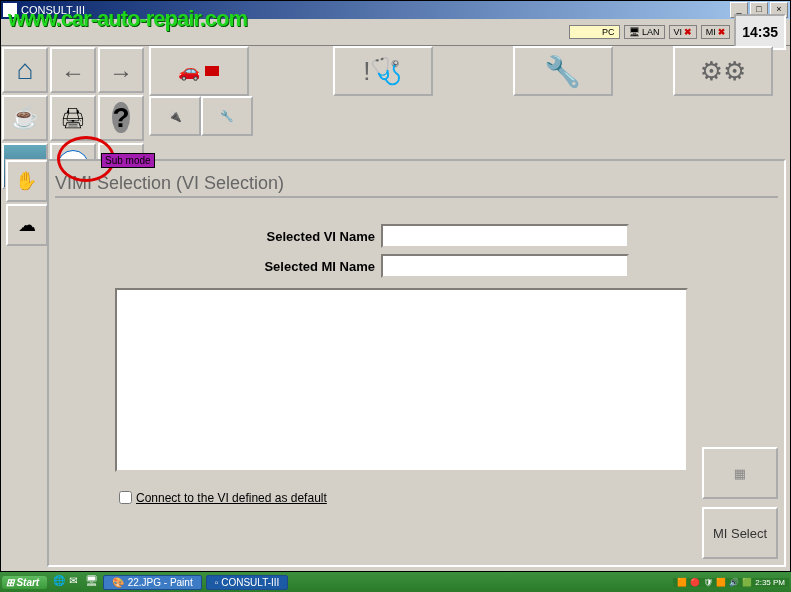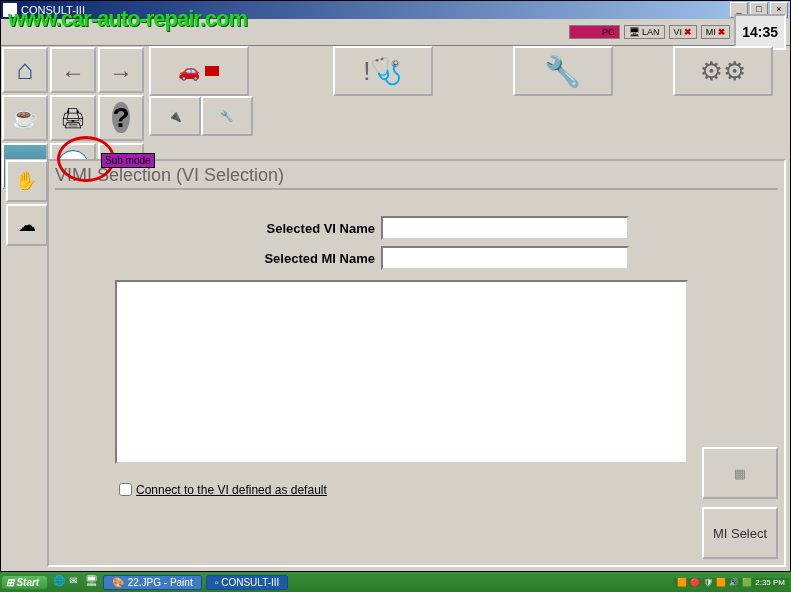--- a/index.html
+++ b/index.html
@@ -6,21 +6,21 @@
 body { width:791px; height:592px; background:#3a6ea5; overflow:hidden; position:relative; }
 
 .window { position:absolute; left:0; top:0; width:791px; height:572px; background:#d4d0c8; border:1px solid #000; box-sizing:border-box; }
 .titlebar { height:18px; background:linear-gradient(to right,#08246b,#a6caf0); color:#fff; display:flex; align-items:center; padding:0 2px; font-size:11px; }
 .titlebar .icon { width:14px; height:14px; background:#fff; margin-right:4px; }
 .titlebar .buttons { margin-left:auto; display:flex; }
 .titlebar .buttons div { width:16px; height:14px; background:#d4d0c8; margin-left:2px; border:1px solid #808080; border-top-color:#fff; border-left-color:#fff; text-align:center; line-height:12px; color:#000; font-size:9px; font-family:Arial; }
 
 .topbar { height:26px; background:#d4d0c8; border-bottom:1px solid #808080; display:flex; align-items:center; justify-content:flex-end; padding:0 4px; gap:4px; }
 .status-chip { border:1px solid #808080; background:#d4d0c8; padding:1px 4px; font-size:9px; display:flex; align-items:center; gap:2px; }
-.status-chip.pc { background:#be185d;padding-left:32px; }
+.status-chip.pc { background:#fef9c3;padding-left:32px; }
 .clock { border:2px inset #fff; background:#e8e8e8; padding:8px 6px; font-weight:bold; font-size:14px; }
 
 .toolbar { display:flex; align-items:flex-start; background:#d4d0c8; }
 .tb-btn { width:42px; height:42px; border:2px outset #fff; background:#d4d0c8; margin:1px; display:flex; align-items:center; justify-content:center; font-size:18px; position:relative; }
 .tb-left { width:144px; }
 .tb-big { margin-left:4px; }
 
 .home-icon::before { content:"⌂"; font-size:28px; color:#1a5c8c; }
 .back-icon::before { content:"←"; font-size:24px; color:#555; }
 .fwd-icon::before { content:"→"; font-size:24px; color:#555; }
@@ -34,21 +34,21 @@
 .red-circle { position:absolute; border:3px solid #d00; border-radius:50%; width:52px; height:40px; left:56px; top:135px; z-index:50; pointer-events:none; }
 
 .tooltip { position:absolute; left:100px; top:152px; background:#a21caf; border:1px solid #000; padding:1px 3px; font-size:10px; z-index:60; }
 .big-main { width:96px; height:46px; border:2px outset #fff; background:#d4d0c8; display:flex; align-items:center; justify-content:center; margin:0; }
 .big-sub-row { display:flex; }
 .big-sub { width:48px; height:36px; border:2px outset #fff; background:#d4d0c8; display:flex; align-items:center; justify-content:center; }
 
 .content-wrap { position:absolute; left:4px; top:158px; right:4px; bottom:4px; display:flex; }
 .sidebar { width:42px; background:#d4d0c8; display:flex; flex-direction:column; }
 .sidebar .tb-btn { width:38px; height:38px; }
-.content { flex:1; background:#d4d0c8; border:2px inset #fff; padding:4px 6px; position:relative; }
+.content { flex:1; background:#d4d0c8; border:2px inset #fff; padding:12px 6px; position:relative; }
 .section-title { font-family:Arial; font-size:18px; color:#666; margin:0 0 6px 0; border-bottom:2px solid #aaa; padding-bottom:2px; }
 .form-row { display:flex; align-items:center; margin-bottom:6px; }
 .form-row label { width:210px; text-align:right; font-weight:bold; font-size:13px; padding-right:6px; }
 .form-row input { width:240px; height:20px; border:2px inset #d4d0c8; background:#fff; font-size:12px; padding:0 2px; }
 
 .list-header { background:#0000cc; color:#fff; font-weight:bold; font-size:13px; padding:3px 6px; margin-top:14px; }
 .list-box { background:#fff; border:2px inset #d4d0c8; height:180px; }
 .checkbox-row { margin-top:16px; font-size:12px; display:flex; align-items:center;text-decoration:underline; }
 .checkbox-row input { margin-right:4px; }
 

